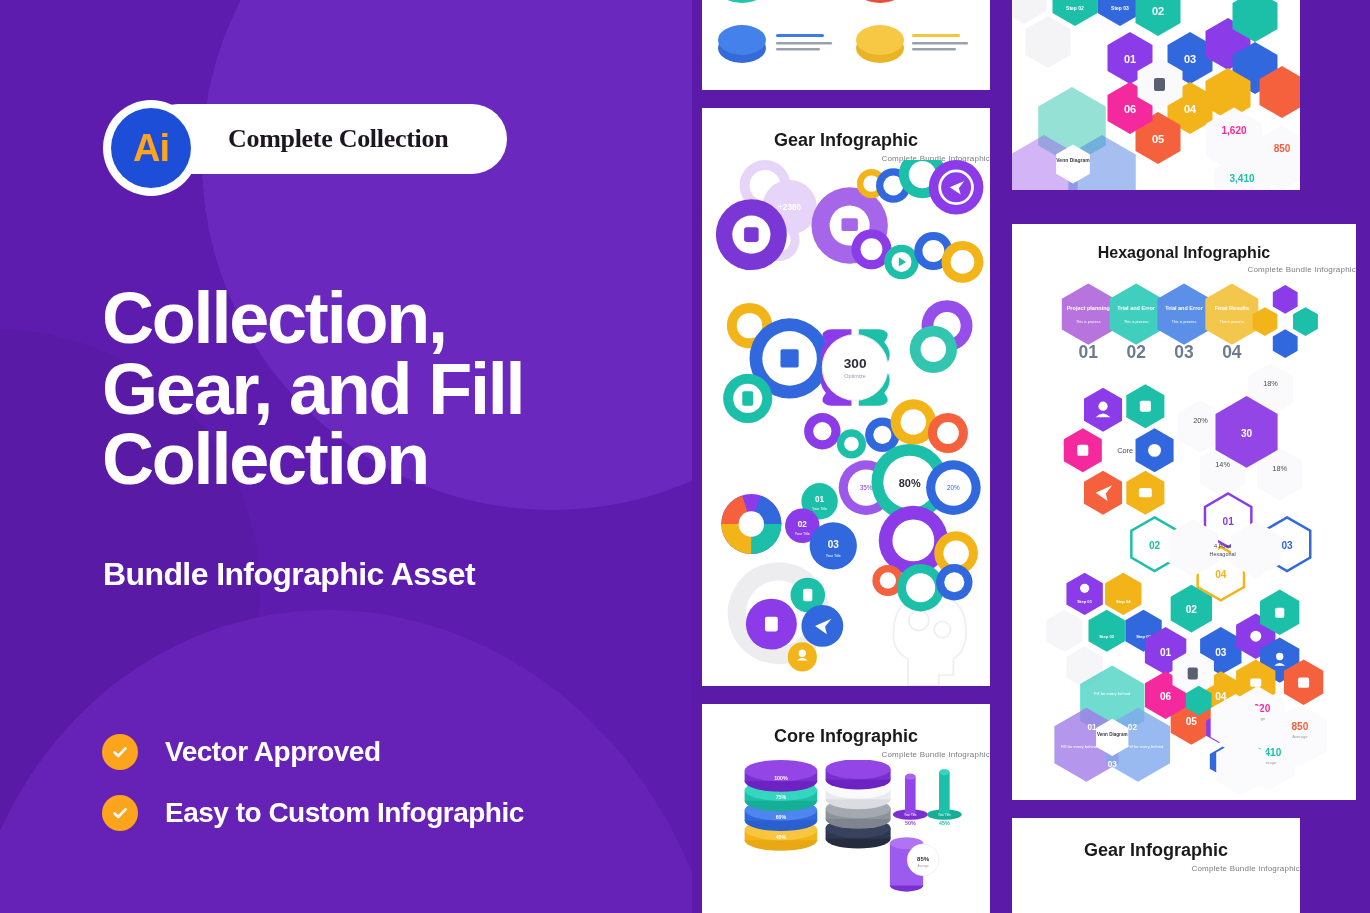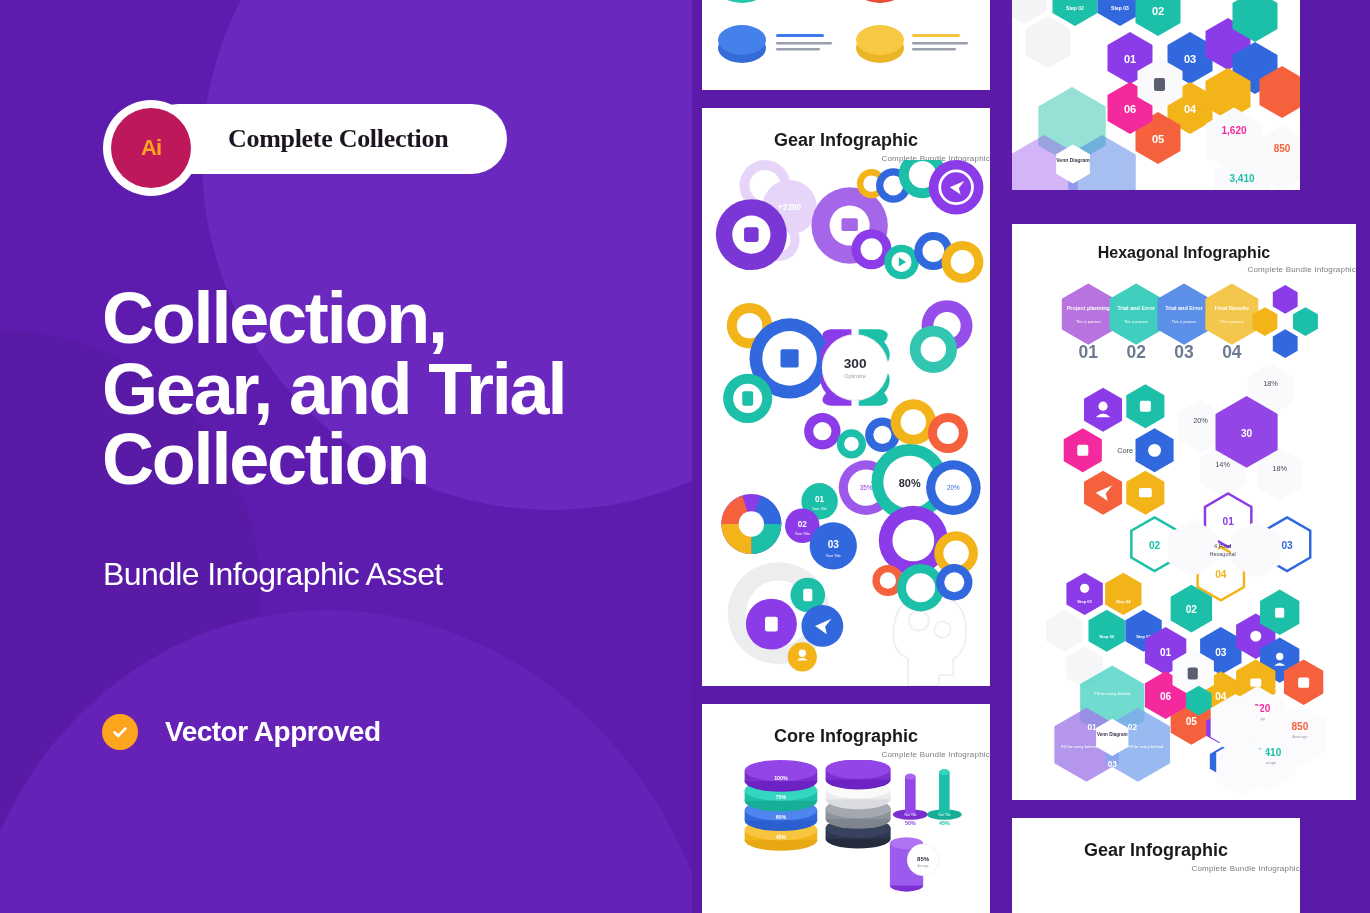--- a/index.html
+++ b/index.html
@@ -51,43 +51,43 @@
     letter-spacing:-0.3px; white-space:nowrap;font-family:Liberation Serif, serif;
   }
   .badge-circle-outer{
     position:absolute; left:0; top:0;
     width:96px; height:96px; border-radius:50%;
     background:#FFFFFF;
     display:flex; align-items:center; justify-content:center;
   }
   .badge-circle-inner{
     width:80px; height:80px; border-radius:50%;
-    background:#be185d;
+    background:#1d4ed8;
     display:flex; align-items:center; justify-content:center;
-    color:#FFA41E; font-size:22px; font-weight:bold; letter-spacing:-1px;
+    color:#FFA41E; font-size:38px; font-weight:bold; letter-spacing:-1px;
   }
 
   
   .headline{
     position:absolute; left:102px; top:283px;
     width:570px;
     color:#FFFFFF; font-size:72px; line-height:0.98;
     font-weight:bold; letter-spacing:-2.2px;
   }
   .headline div{ white-space:nowrap; }
 
   .subhead{
     position:absolute; left:103px; top:556px;
-    color:#FFFFFF; font-size:32px; font-weight:normal;
+    color:#FFFFFF; font-size:32px; font-weight:bold;
     letter-spacing:-0.6px;
   }
 
   
   .features{ position:absolute; left:102px; top:714px; }
-  .feature-row{ display:flex; align-items:center; margin-bottom:25px; }
+  .feature-row{ display:flex; align-items:center; margin-bottom:25px;margin-top:20px; }
   .check-badge{
     width:36px; height:36px; border-radius:50%;
     background:#FBA41C; display:flex; align-items:center; justify-content:center;
     flex:0 0 auto;
   }
   .check-badge svg{ display:block; }
   .feature-label{
     margin-left:27px; color:#FFFFFF; font-size:28px; font-weight:bold;
     letter-spacing:-0.5px; white-space:nowrap;
   }
@@ -135,34 +135,42 @@
       <div class="badge-pill">
         <span class="badge-pill-text">Complete Collection</span>
       </div>
       <div class="badge-circle-outer">
         <div class="badge-circle-inner">Ai</div>
       </div>
     </div>
 
     <div class="headline">
       <div>Collection,</div>
-      <div>Gear, and Trial</div>
+      <div>Gear, and Fill</div>
       <div>Collection</div>
     </div>
 
     <div class="subhead">Bundle Infographic Asset</div>
 
     <div class="features">
       <div class="feature-row">
         <span class="check-badge">
           <svg width="20" height="20" viewBox="0 0 20 20">
               <path d="M4.5 10.3 L8.2 14 L15.5 6.4" stroke="#ffffff" stroke-width="2.6" fill="none" stroke-linecap="round" stroke-linejoin="round"></path>
             </svg>
         </span>
         <span class="feature-label">Vector Approved</span>
+      </div>
+      <div class="feature-row">
+        <span class="check-badge">
+          <svg width="20" height="20" viewBox="0 0 20 20">
+              <path d="M4.5 10.3 L8.2 14 L15.5 6.4" stroke="#ffffff" stroke-width="2.6" fill="none" stroke-linecap="round" stroke-linejoin="round"></path>
+            </svg>
+        </span>
+        <span class="feature-label">Easy to Custom Infographic</span>
       </div>
     </div>
 
   </div>
 </div>
 
 <div id="right-grid">
 
   <div class="card" id="card-preview-top">
     <svg class="canvas" viewBox="0 0 288 200">

